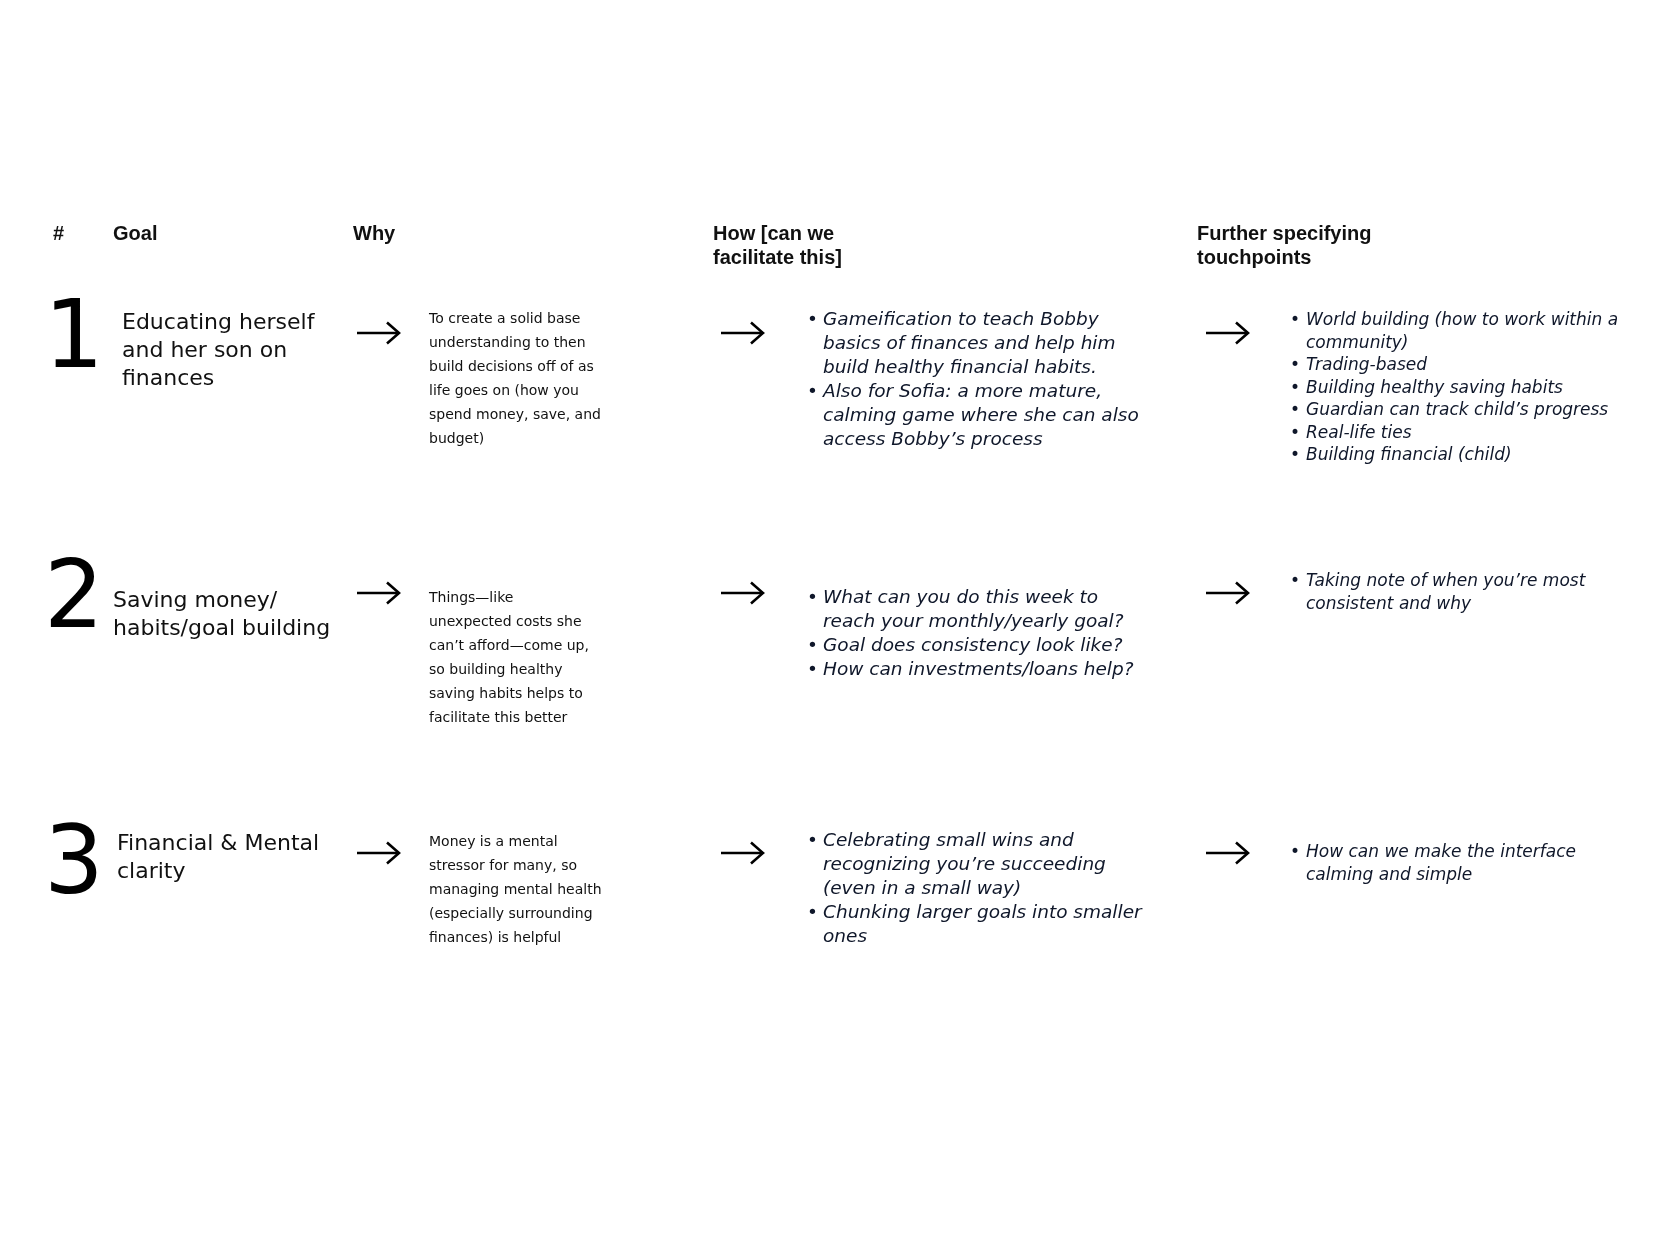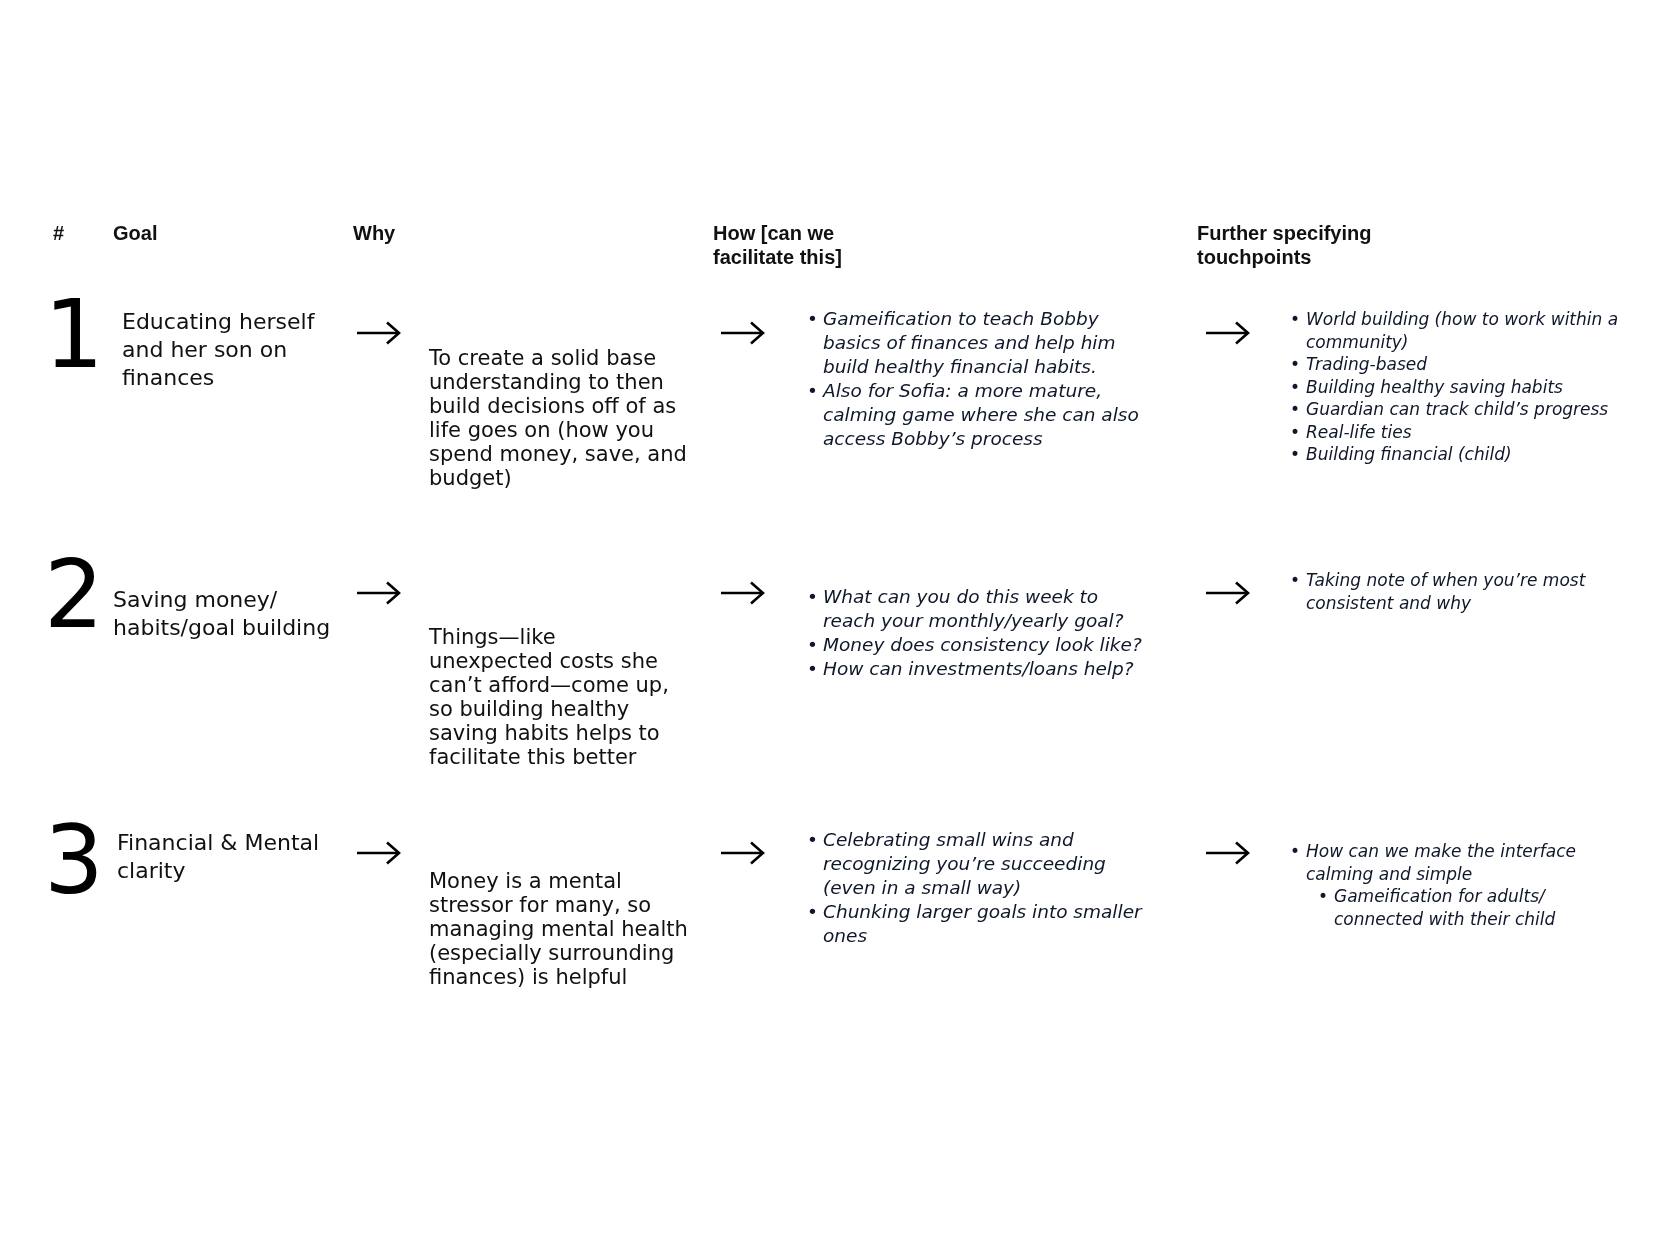--- a/index.html
+++ b/index.html
@@ -4,21 +4,21 @@
 <style>
   html, body { margin: 0; padding: 0; background: #ffffff; }
   body {
     width: 1680px; height: 1254px; position: relative; overflow: hidden;
     font-family: "Liberation Sans", "DejaVu Sans", sans-serif; color: #111111;
   }
   .abs { position: absolute; }
   .hdr { font-weight: bold; font-size: 20px; line-height: 24px; color: #111; }
   .num { font-family: "DejaVu Sans", sans-serif; font-weight: normal; font-size: 94px; line-height: 1; color: #000; letter-spacing: -2px; }
   .goal { font-family: "DejaVu Sans", sans-serif; font-size: 22px; line-height: 28px; color: #111; white-space: pre-line; }
-  .why { font-family: "DejaVu Sans", sans-serif; font-size: 21px; line-height: 24px; color: #111; white-space: pre-line; margin-top: 40px; }
+  .why { font-family: "DejaVu Sans", sans-serif; font-size: 14px; line-height: 24px; color: #111; white-space: pre-line; }
   .list { margin: 0; padding: 0; list-style: none; font-family: "DejaVu Sans", sans-serif; color: #0f172a; font-style: italic; }
   .list li { position: relative; padding-left: 16px; white-space: pre-line; }
   .list li::before { content: "•"; position: absolute; left: 0; top: 0; }
   .how { font-size: 18.5px; line-height: 24px; width: 340px; }
   .tp { font-size: 17px; line-height: 22.5px; width: 360px; }
   .tp li.sub { margin-left: 28px; }
   .arrow { width: 46px; height: 24px; }
   .arrow svg { display: block; }
 </style>
 </head>
@@ -98,21 +98,21 @@
 facilitate this better</div>
   <div class="abs arrow" style="left:720px; top:581px;">
       <svg width="46" height="24" viewBox="0 0 46 24">
         <line x1="1" y1="12" x2="43" y2="12" stroke="#000" stroke-width="2.6"></line>
         <polyline points="31,1.5 43,12 31,22.5" fill="none" stroke="#000" stroke-width="2.6"></polyline>
       </svg>
     </div>
   <ul class="abs list how" style="left:807px; top:585px;">
       <li>What can you do this week to
 reach your monthly/yearly goal?</li>
-      <li>Money does consistency look like?</li>
+      <li>Goal does consistency look like?</li>
       <li>How can investments/loans help?</li>
     </ul>
   <div class="abs arrow" style="left:1205px; top:581px;">
       <svg width="46" height="24" viewBox="0 0 46 24">
         <line x1="1" y1="12" x2="43" y2="12" stroke="#000" stroke-width="2.6"></line>
         <polyline points="31,1.5 43,12 31,22.5" fill="none" stroke="#000" stroke-width="2.6"></polyline>
       </svg>
     </div>
   <ul class="abs list tp" style="left:1290px; top:569px;">
       <li>Taking note of when you’re most
@@ -150,16 +150,14 @@
     </ul>
   <div class="abs arrow" style="left:1205px; top:841px;">
       <svg width="46" height="24" viewBox="0 0 46 24">
         <line x1="1" y1="12" x2="43" y2="12" stroke="#000" stroke-width="2.6"></line>
         <polyline points="31,1.5 43,12 31,22.5" fill="none" stroke="#000" stroke-width="2.6"></polyline>
       </svg>
     </div>
   <ul class="abs list tp" style="left:1290px; top:840px;">
       <li>How can we make the interface
 calming and simple</li>
-      <li class="sub">Gameification for adults/
-connected with their child</li>
     </ul>
 </div>
 
 </body></html>

